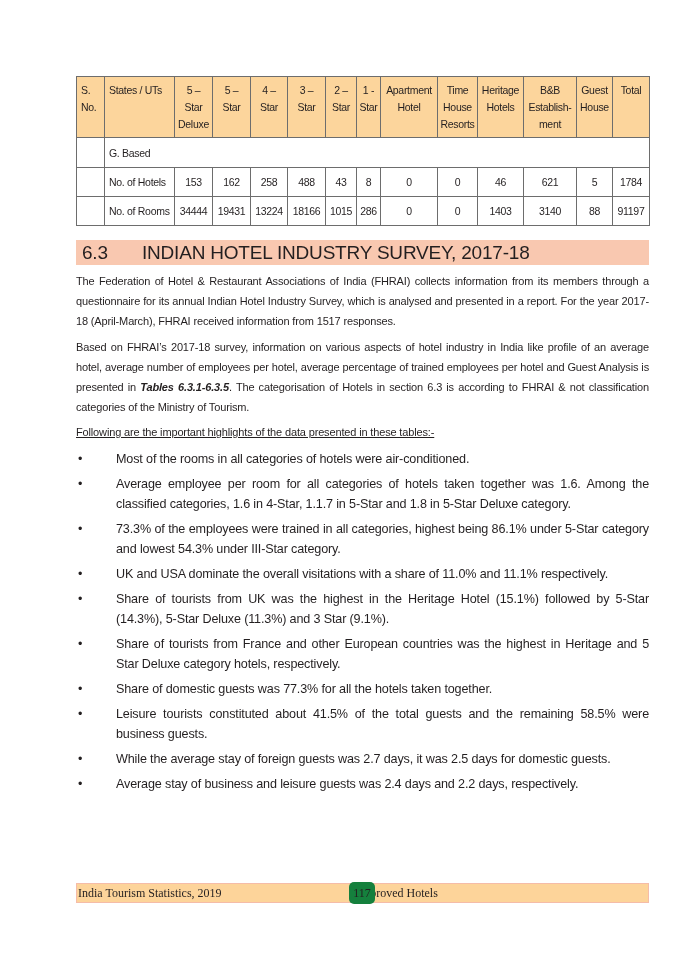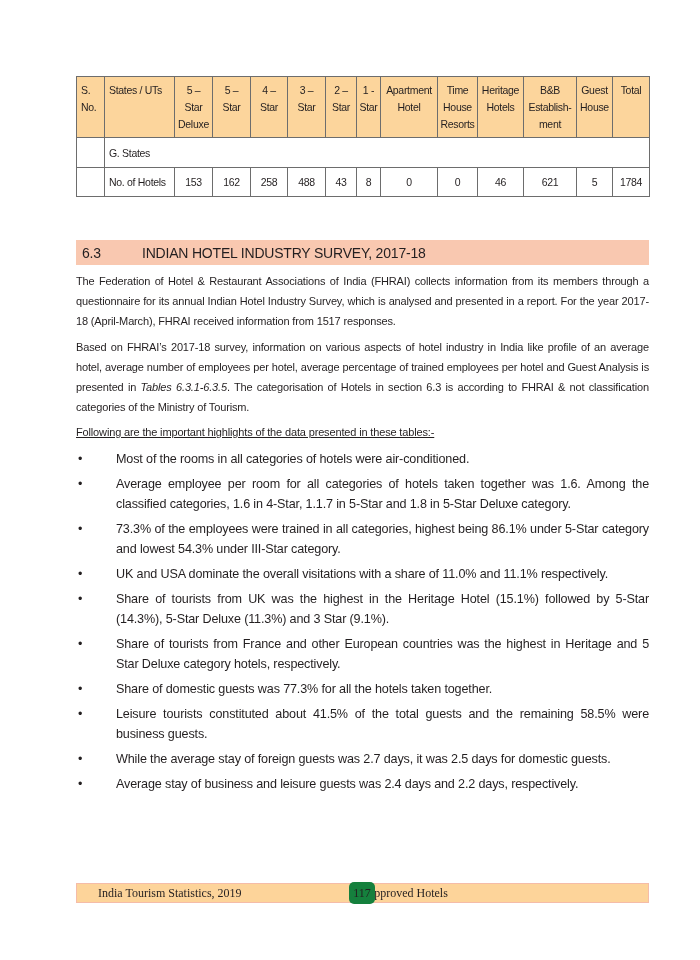--- a/index.html
+++ b/index.html
@@ -18,38 +18,38 @@
   }
   .tbl th {
     background:#fcd59c; font-weight:normal; line-height:17px; padding-top:5px; height:55px;
   }
   .tbl td { vertical-align:middle; height:28px; }
   .tbl td.lbl, .tbl th.lbl { text-align:left; padding-left:4px; }
   .tbl tr.gtotal td { height:29px; }
   .section-bar {
     position:absolute; left:76px; top:240px; width:573px; height:25px;
     background:#f9c8b0; display:flex; align-items:center;
-    font-size:14px; letter-spacing:-0.2px;
+    font-size:19px; letter-spacing:-0.2px;
   }
   .section-bar .num { width:60px; padding-left:6px; }
   .para {
     position:absolute; left:76px; width:573px; font-size:11px; line-height:20px;
     text-align:justify; letter-spacing:-0.15px;
   }
-  .para em { font-weight:normal; font-style:italic; }
+  .para em { font-weight:bold; font-style:italic; }
   .bullets { position:absolute; left:76px; top:449px; width:573px; margin:0; padding:0; list-style:none;
     font-size:12.6px; line-height:20px; letter-spacing:-0.15px; }
   .bullets li { position:relative; padding-left:40px; margin-bottom:5px; text-align:justify; }
   .bullets li .dot { position:absolute; left:2px; top:0; }
   .footer {
     position:absolute; left:76px; top:883px; width:573px; height:20px;
     background:#fdd49a; border:1px solid #f5bca8; box-sizing:border-box;
     font-family: "Liberation Serif", serif; font-size:12px; display:flex; align-items:center;
   }
-  .footer .left { padding-left:21px; flex:1; }
+  .footer .left { padding-left:1px; flex:1; }
   .footer .right { padding-right:15px; flex:1; text-align:left; }
   .footer .page {
     position:absolute; left:272px; top:-2px; width:26px; height:22px; background:#15803d;
     border-radius:5px; display:flex; align-items:center; justify-content:center;
   }
 </style>
 </head>
 <body>
 
 <table class="tbl">
@@ -83,37 +83,53 @@
       <th><span>Time</span><br><span>House</span><br><span>Resorts</span></th>
       <th><span>Heritage</span><br><span>Hotels</span></th>
       <th><span>B&amp;B</span><br><span>Establish-</span><br><span>ment</span></th>
       <th><span>Guest</span><br><span>House</span></th>
       <th><span>Total</span></th>
     </tr>
   </thead>
   <tbody>
     <tr class="gtotal">
       <td></td>
-      <td class="lbl" colspan="13">G. States</td>
+      <td class="lbl" colspan="13">G. Based</td>
     </tr>
     <tr>
       <td></td>
       <td class="lbl">No. of Hotels</td>
       <td>153</td>
       <td>162</td>
       <td>258</td>
       <td>488</td>
       <td>43</td>
       <td>8</td>
       <td>0</td>
       <td>0</td>
       <td>46</td>
       <td>621</td>
       <td>5</td>
       <td>1784</td>
+    </tr>
+    <tr>
+      <td></td>
+      <td class="lbl">No. of Rooms</td>
+      <td>34444</td>
+      <td>19431</td>
+      <td>13224</td>
+      <td>18166</td>
+      <td>1015</td>
+      <td>286</td>
+      <td>0</td>
+      <td>0</td>
+      <td>1403</td>
+      <td>3140</td>
+      <td>88</td>
+      <td>91197</td>
     </tr>
   </tbody>
 </table>
 
 <div class="section-bar">
   <span class="num">6.3</span>
   <span class="title">INDIAN HOTEL INDUSTRY SURVEY, 2017-18</span>
 </div>
 
 <p class="para" style="top:260px;">The Federation of Hotel &amp; Restaurant Associations of India (FHRAI) collects information from its members through a questionnaire for its annual Indian Hotel Industry Survey, which is analysed and presented in a report. For the year 2017-18 (April-March), FHRAI received information from 1517 responses.</p>

